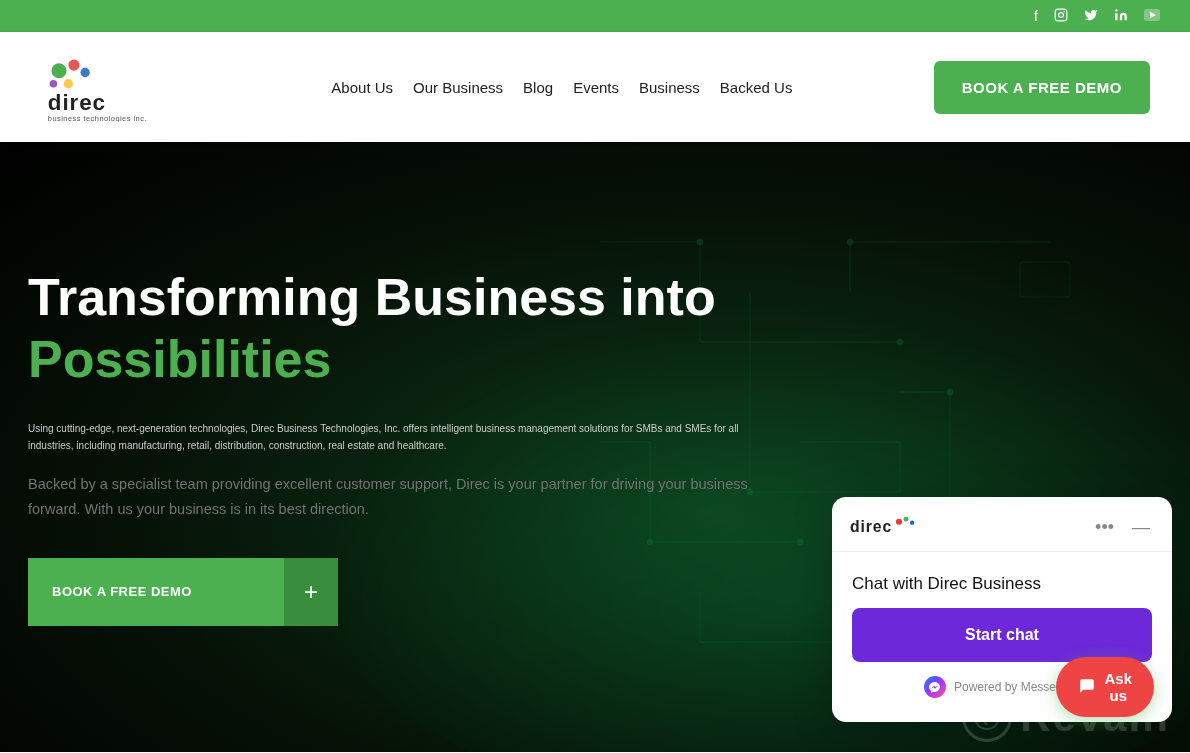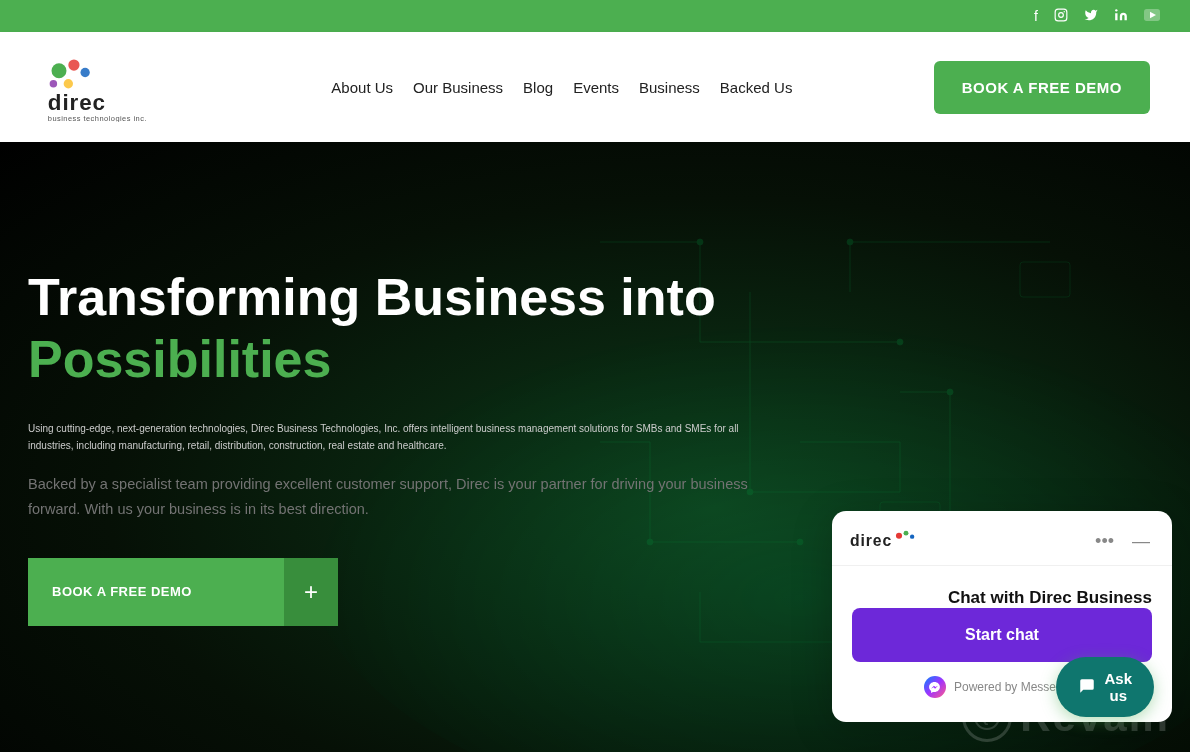--- a/index.html
+++ b/index.html
@@ -186,23 +186,23 @@
       cursor: pointer;
       color: #888;
       font-size: 18px;
       padding: 2px 4px;
     }
     .chat-body {
       padding: 22px 20px 18px 20px;
     }
     .chat-title {
       font-size: 17px;
-      font-weight: 700;
+      font-weight: 400;
       color: #111;
-      text-align: right;
+      margin-bottom: 14px;
     }
     .chat-subtitle {
       font-size: 14px;
       color: #555;
       margin-bottom: 28px;
     }
     .chat-start-btn {
       width: 100%;
       background: #6d28d9;
       color: white;
@@ -264,21 +264,21 @@
       align-items: center;
       justify-content: center;
     }
 
     
     .ask-us-btn {
       position: absolute;
       bottom: 18px;
       right: 18px;
       z-index: 25;
-      background: #0f766e;
+      background: #ef4444;
       color: white;
       border: none;
       border-radius: 30px;
       padding: 13px 22px;
       font-size: 15px;
       font-weight: 600;
       cursor: pointer;
       display: flex;
       align-items: center;
       gap: 8px;

